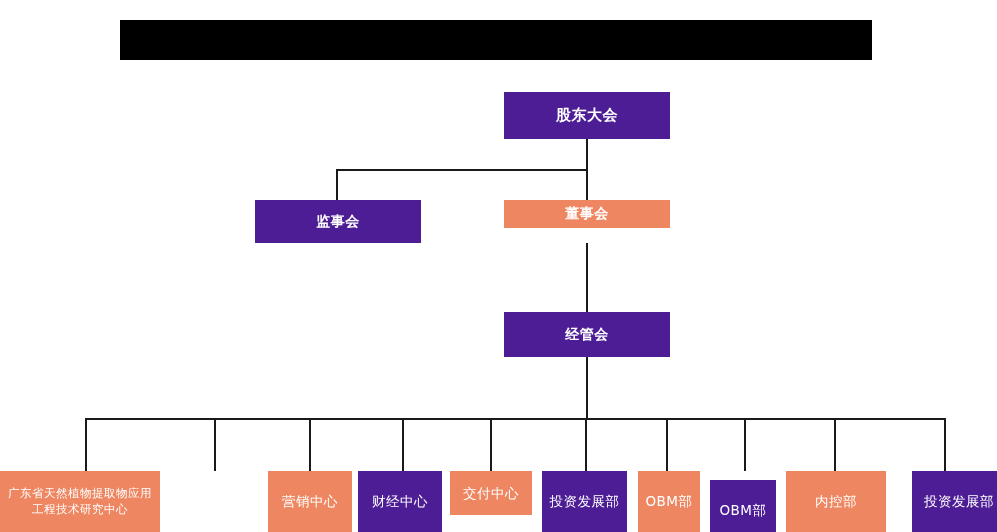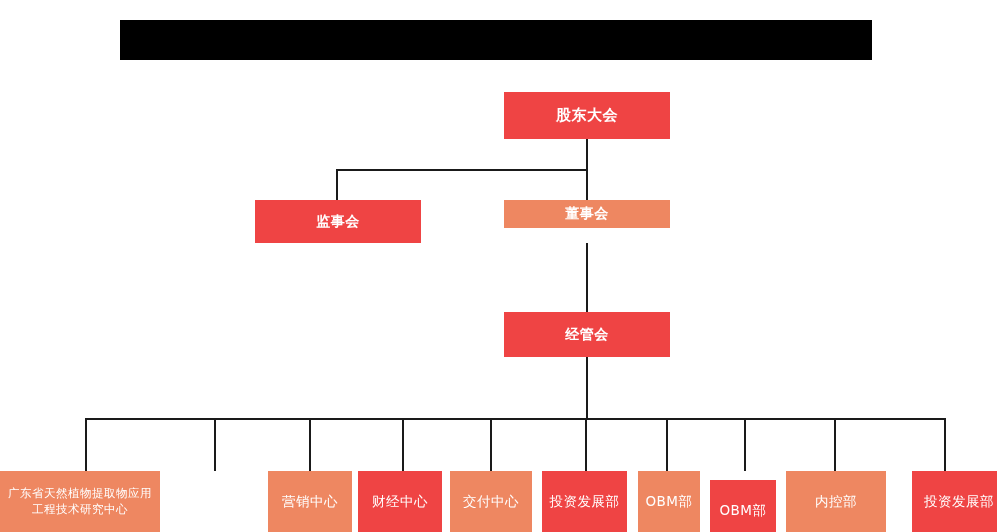--- a/index.html
+++ b/index.html
@@ -30,21 +30,21 @@
     box-sizing: border-box;
     display: flex;
     align-items: center;
     justify-content: center;
     text-align: center;
     color: #ffffff;
     line-height: 1.22;
     letter-spacing: 0.5px;
     z-index: 3;
   }
-  .node.dark  { background: #ef4444; }
+  .node.dark  { background: #4c1d95; }
   .node.light { background: #EE8761; }
 
   .node.lvl1 { font-size: 15px; font-weight: 600; }
   .node.lvl2 { font-size: 14px; font-weight: 600; }
   .node.lvl3 { font-size: 14px; font-weight: 600; }
   .node.leaf { font-size: 13.5px; font-weight: 500; padding: 0 4px; }
   .node.leaf.small { font-size: 11.5px; font-weight: 500; line-height: 1.35; }
 
   
   .line {
@@ -90,20 +90,20 @@
   <div class="node lvl1 dark" style="left:504px; top:92px; width:166px; height:47px;">股东大会</div>
 
   <div class="node lvl2 dark" style="left:255px; top:200px; width:166px; height:43px;">监事会</div>
   <div class="node lvl2 light" style="left:504px; top:200px; width:166px; height:28px;">董事会</div>
 
   <div class="node lvl3 dark" style="left:504px; top:312px; width:166px; height:45px;">经管会</div>
 
   <div class="node leaf small light" style="left:0px;   top:471px; width:160px; height:61px;">广东省天然植物提取物应用工程技术研究中心</div>
   <div class="node leaf light" style="left:268px; top:471px; width:84px;  height:61px;">营销中心</div>
   <div class="node leaf dark" style="left:358px; top:471px; width:84px;  height:61px;text-align:center;">财经中心</div>
-  <div class="node leaf light" style="left:450px; top:471px; width:82px;  height:61px;">交付中心</div>
+  <div class="node leaf light" style="left:450px; top:471px; width:82px;  height:44px;">交付中心</div>
   <div class="node leaf dark" style="left:542px; top:471px; width:85px;  height:61px;">投资发展部</div>
   <div class="node leaf light" style="left:638px; top:471px; width:62px;  height:61px;">OBM部</div>
   <div class="node leaf dark" style="left:710px; top:471px; width:66px;  height:61px;margin-top:9px;">OBM部</div>
   <div class="node leaf light" style="left:786px; top:471px; width:100px; height:61px;">内控部</div>
   <div class="node leaf dark" style="left:896px; top:471px; width:94px;  height:61px;margin-left:16px;">投资发展部</div>
 
 </div>
 
 </body></html>

